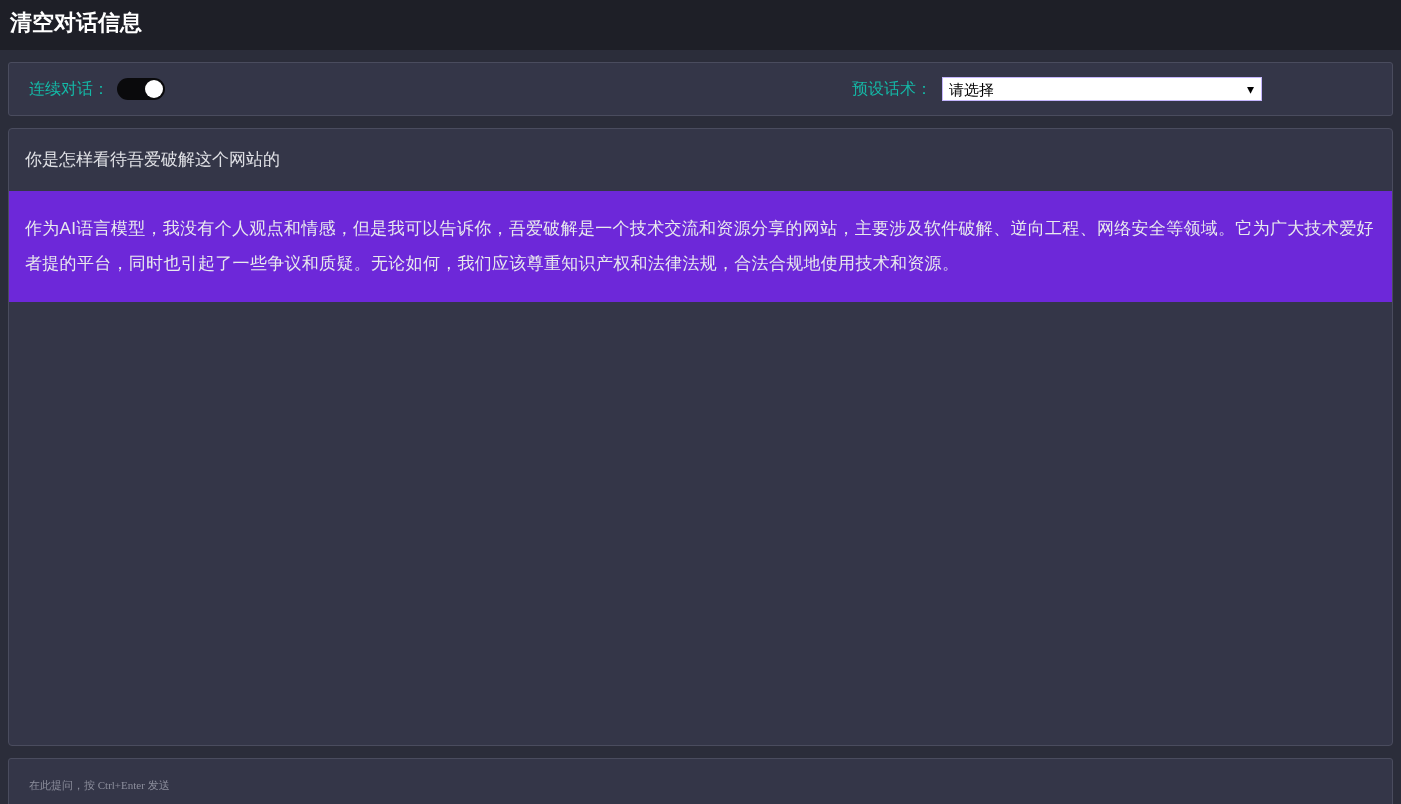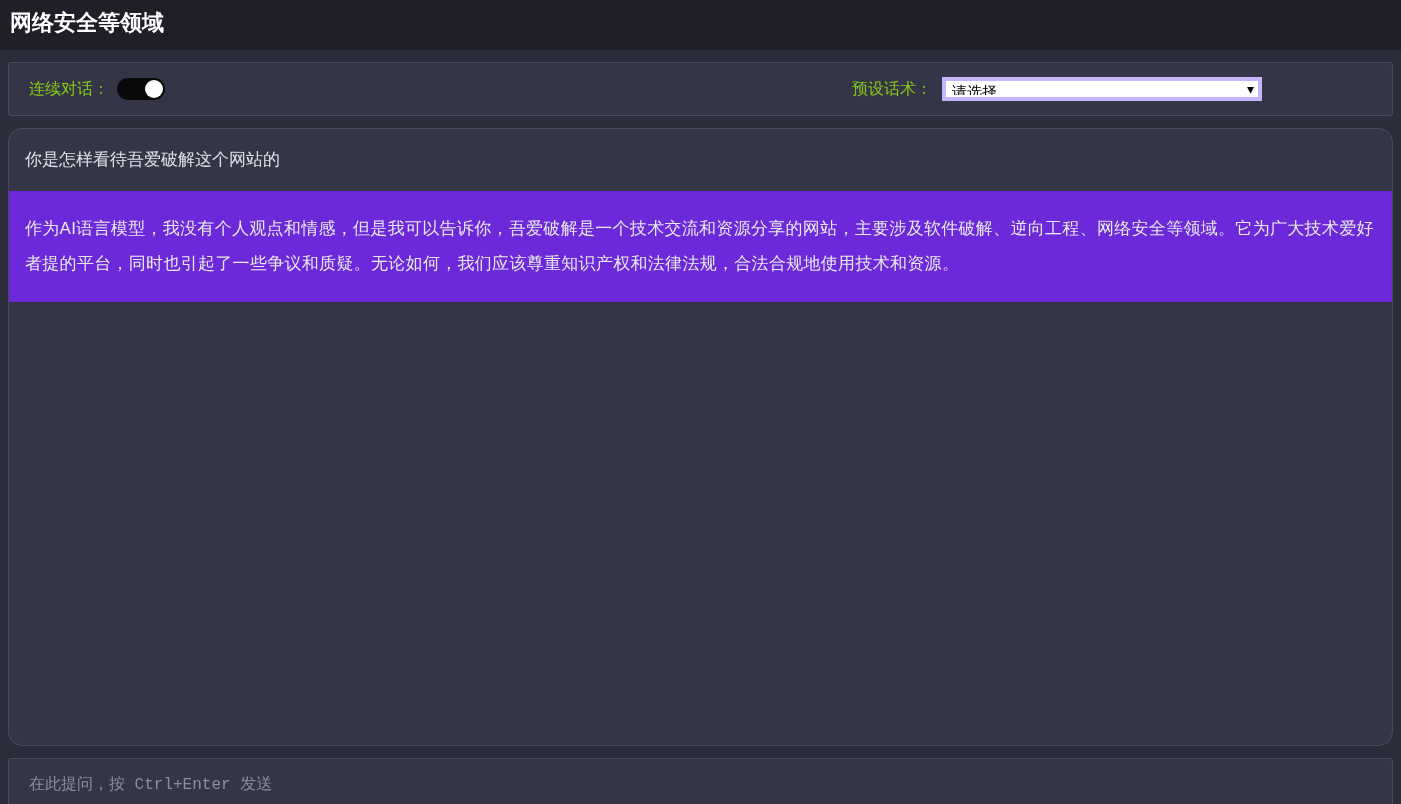--- a/index.html
+++ b/index.html
@@ -33,21 +33,21 @@
       display: flex;
       align-items: center;
       justify-content: space-between;
     }
     .control-left {
       display: flex;
       align-items: center;
       gap: 8px;
     }
     .control-label {
-      color: #84cc16;
+      color: #14b8a6;
       font-size: 16px;
     }
     .toggle {
       position: relative;
       width: 48px;
       height: 22px;
       background-color: #0a0a0c;
       border-radius: 12px;
       cursor: pointer;
       display: inline-flex;
@@ -66,21 +66,21 @@
       display: flex;
       align-items: center;
       gap: 10px;
       margin-right: 110px;
     }
     .preset-select {
       background-color: #ffffff;
       color: #000000;
       font-size: 15px;
       padding: 2px 6px;
-      border: 4px solid #c4b5fd;
+      border: 1px solid #c4b5fd;
       width: 320px;
       height: 24px;
       appearance: none;
       -webkit-appearance: none;
       position: relative;
     }
     .select-wrapper {
       position: relative;
       display: inline-block;
     }
@@ -91,21 +91,21 @@
       top: 50%;
       transform: translateY(-50%);
       color: #000;
       pointer-events: none;
       font-size: 14px;
     }
     .chat-container {
       margin: 12px 8px 0 8px;
       background-color: #343648;
       border: 1px solid #4a4c5e;
-      border-radius: 14px;
+      border-radius: 4px;
       height: 618px;
       overflow: hidden;
     }
     .user-message {
       padding: 18px 16px;
       color: #e0e1e6;
       font-size: 17px;
       line-height: 1.5;
     }
     .ai-message {
@@ -122,32 +122,32 @@
       border: 1px solid #4a4c5e;
       border-radius: 3px;
       padding: 16px 20px;
     }
     .message-input {
       width: 100%;
       background: transparent;
       border: none;
       outline: none;
       color: #7dd3fc;
-      font-size: 16px;
-      font-family: Liberation Mono, monospace;
+      font-size: 11px;
+      font-family: Liberation Serif, serif;
     }
     .message-input::placeholder {
       color: #8c8e9c;
     }
   </style>
 </head>
 <body>
 
 <div class="header">
-  <div class="header-title">网络安全等领域</div>
+  <div class="header-title">清空对话信息</div>
 </div>
 
 <div class="controls-bar">
   <div class="control-left">
     <span class="control-label">连续对话：</span>
     <div class="toggle">
       <div class="toggle-knob"></div>
     </div>
   </div>
   <div class="control-right">

